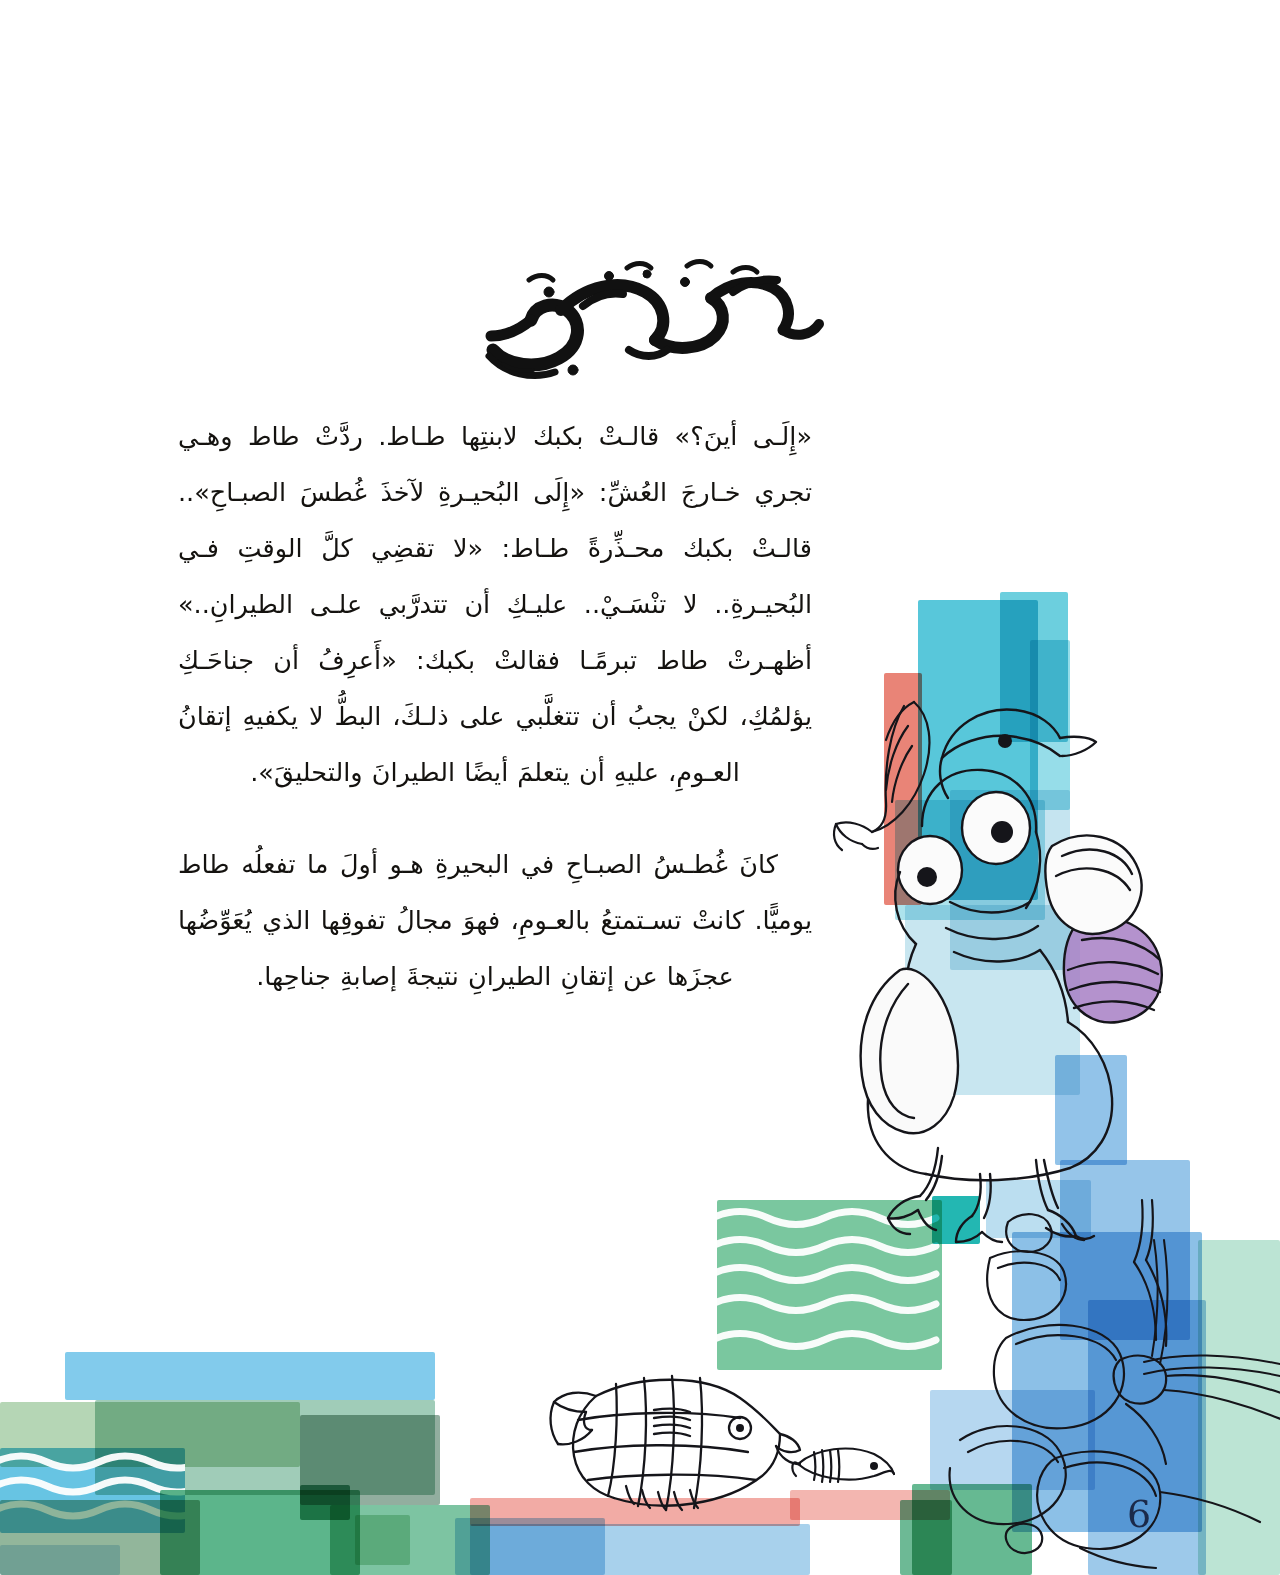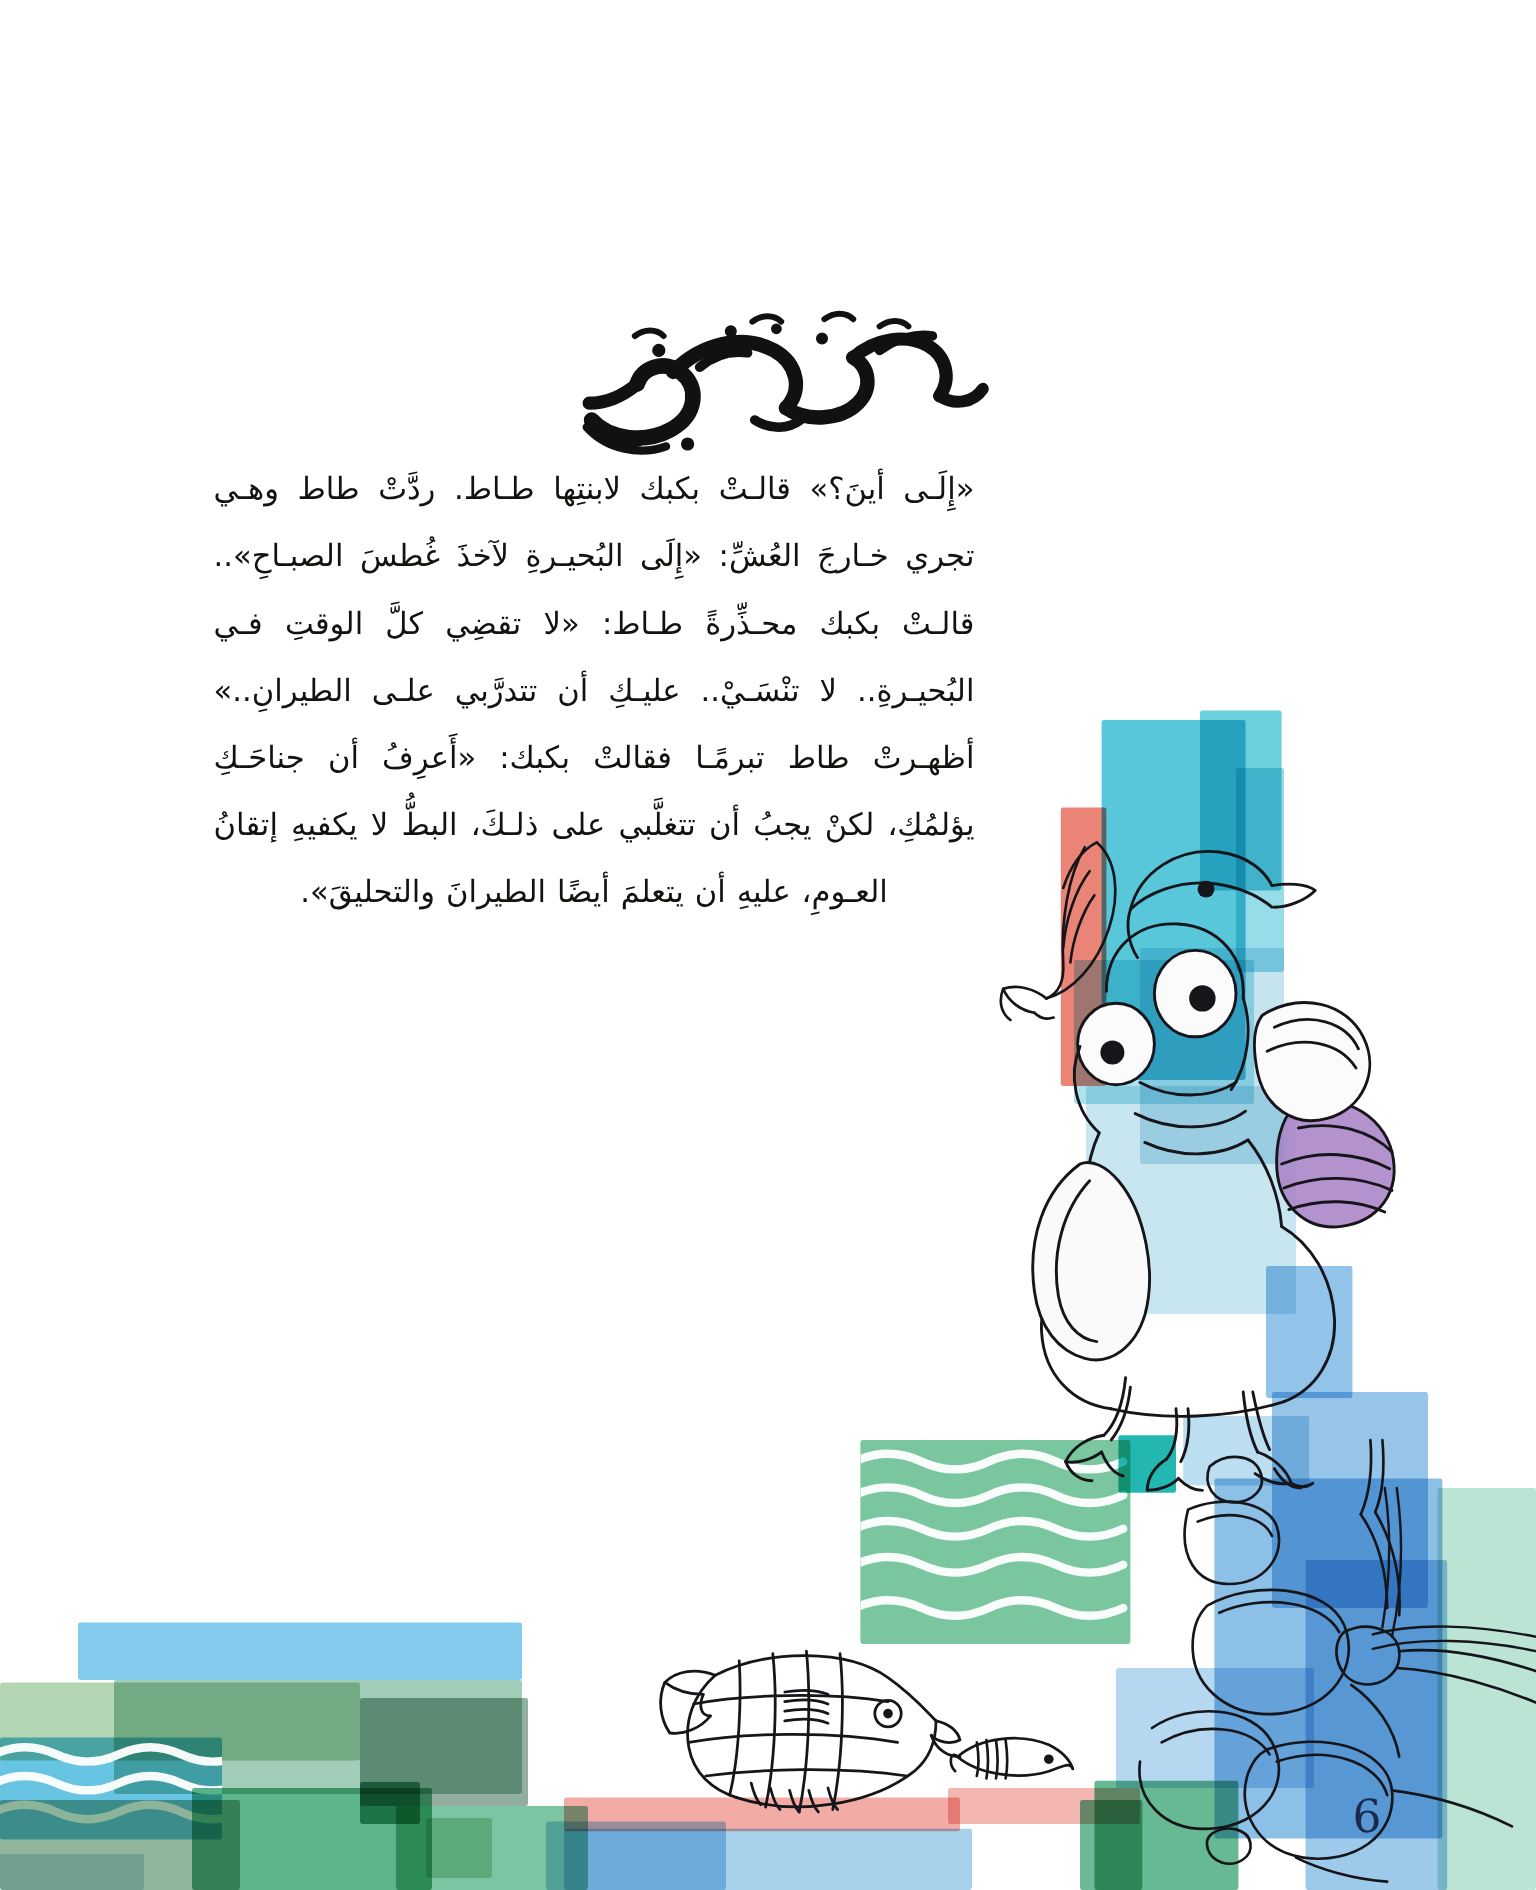--- a/index.html
+++ b/index.html
@@ -52,21 +52,21 @@
   }
   .title-fallback {
     font-family: "DejaVu Sans", "Liberation Sans", sans-serif;
     font-size: 0;
     color: #111;
   }
 
   
   .text-col {
     position: absolute;
-    top: 380px;
+    top: 408px;
     right: 468px;
     width: 634px;
     z-index: 6;
     direction: rtl;
     text-align: justify;
     text-align-last: center;
     color: #14120f;
     font-family: "DejaVu Sans", "Liberation Sans", sans-serif;
   }
   .para {
@@ -378,17 +378,18 @@
           <path d="M96 28 C104 22 114 22 120 28" fill="none" stroke-width="5"></path>
           <path d="M70 112 C80 118 90 120 100 118" fill="none" stroke-width="4"></path>
         </g>
       </svg>
     </div>
     <span class="title-fallback">بُحَيْرَةٌ مِنْ زُجَاج</span>
   </div>
 
   <div class="text-col">
     <p class="para">«إِلَـى أينَ؟» قالـتْ بكبك لابنتِها طـاط. ردَّتْ طاط وهـي تجري خـارجَ العُشِّ: «إِلَى البُحيـرةِ لآخذَ غُطسَ الصبـاحِ».. قالـتْ بكبك محـذِّرةً طـاط: «لا تقضِي كلَّ الوقتِ فـي البُحيـرةِ.. لا تنْسَـيْ.. عليـكِ أن تتدرَّبي علـى الطيرانِ..» أظهـرتْ طاط تبرمًـا فقالتْ بكبك: «أَعرِفُ أن جناحَـكِ يؤلمُكِ، لكنْ يجبُ أن تتغلَّبي على ذلـكَ، البطُّ لا يكفيهِ إتقانُ العـومِ، عليهِ أن يتعلمَ أيضًا الطيرانَ والتحليقَ».</p>
+    <p class="para indent">كانَ غُطـسُ الصبـاحِ في البحيرةِ هـو أولَ ما تفعلُه طاط يوميًّا. كانتْ تسـتمتعُ بالعـومِ، فهوَ مجالُ تفوقِها الذي يُعَوِّضُها عجزَها عن إتقانِ الطيرانِ نتيجةَ إصابةِ جناحِها.</p>
   </div>
 
   <div class="folio">6</div>
 
 </div>
 
 </body></html>

